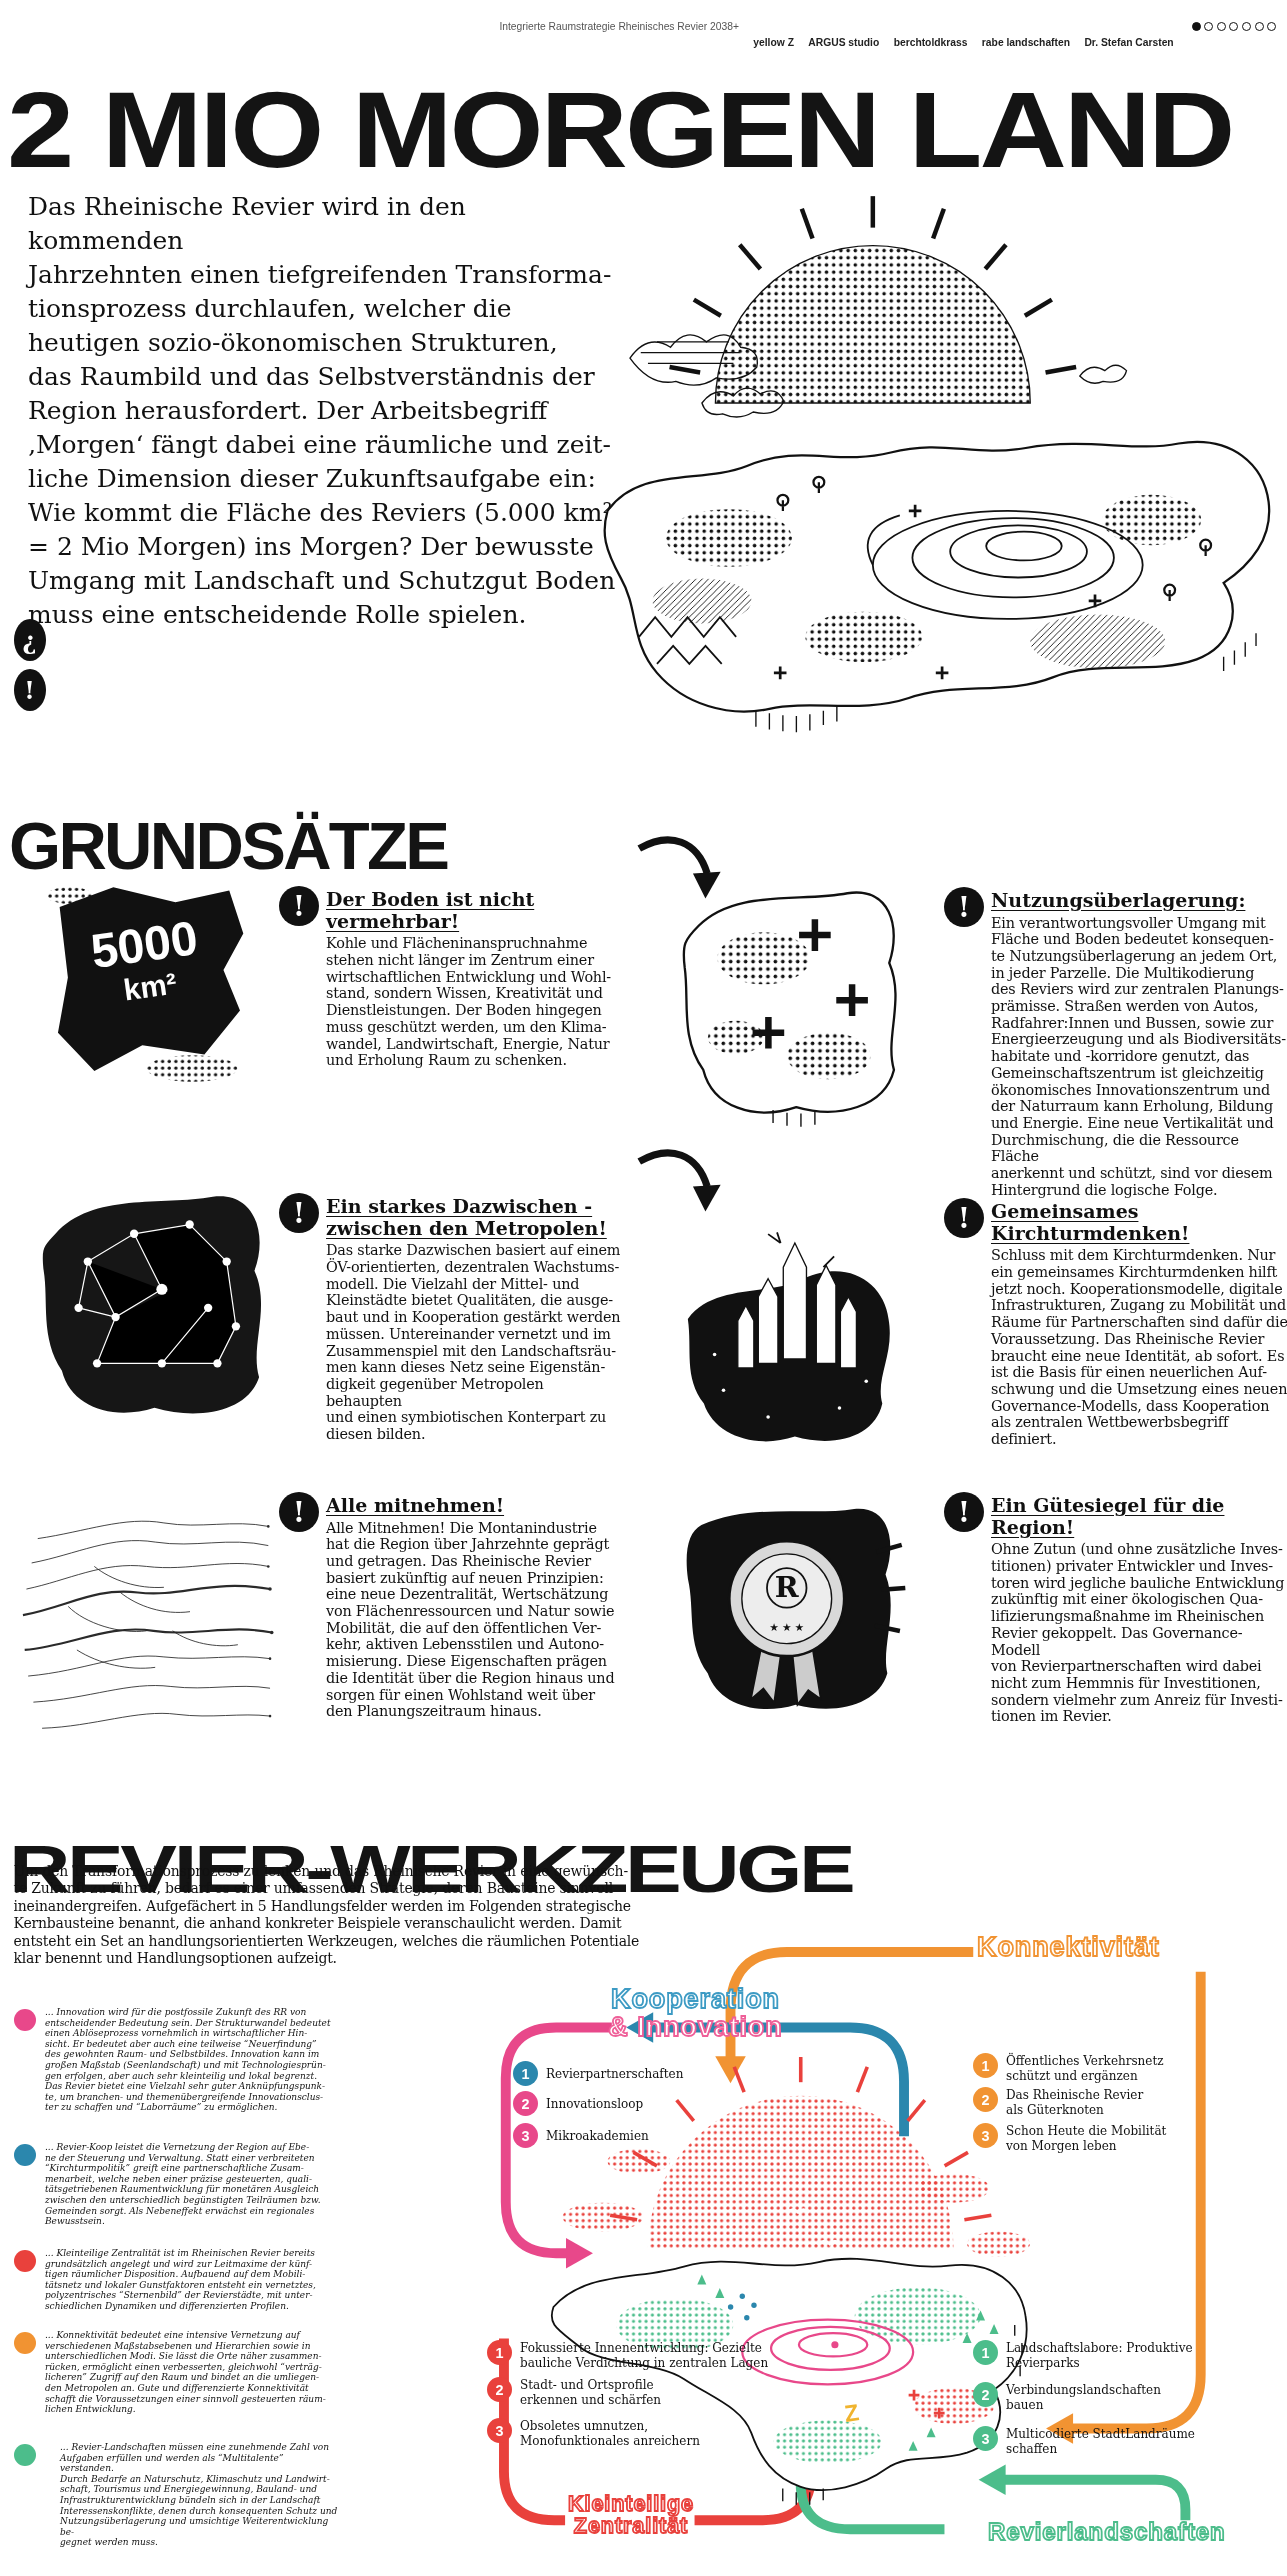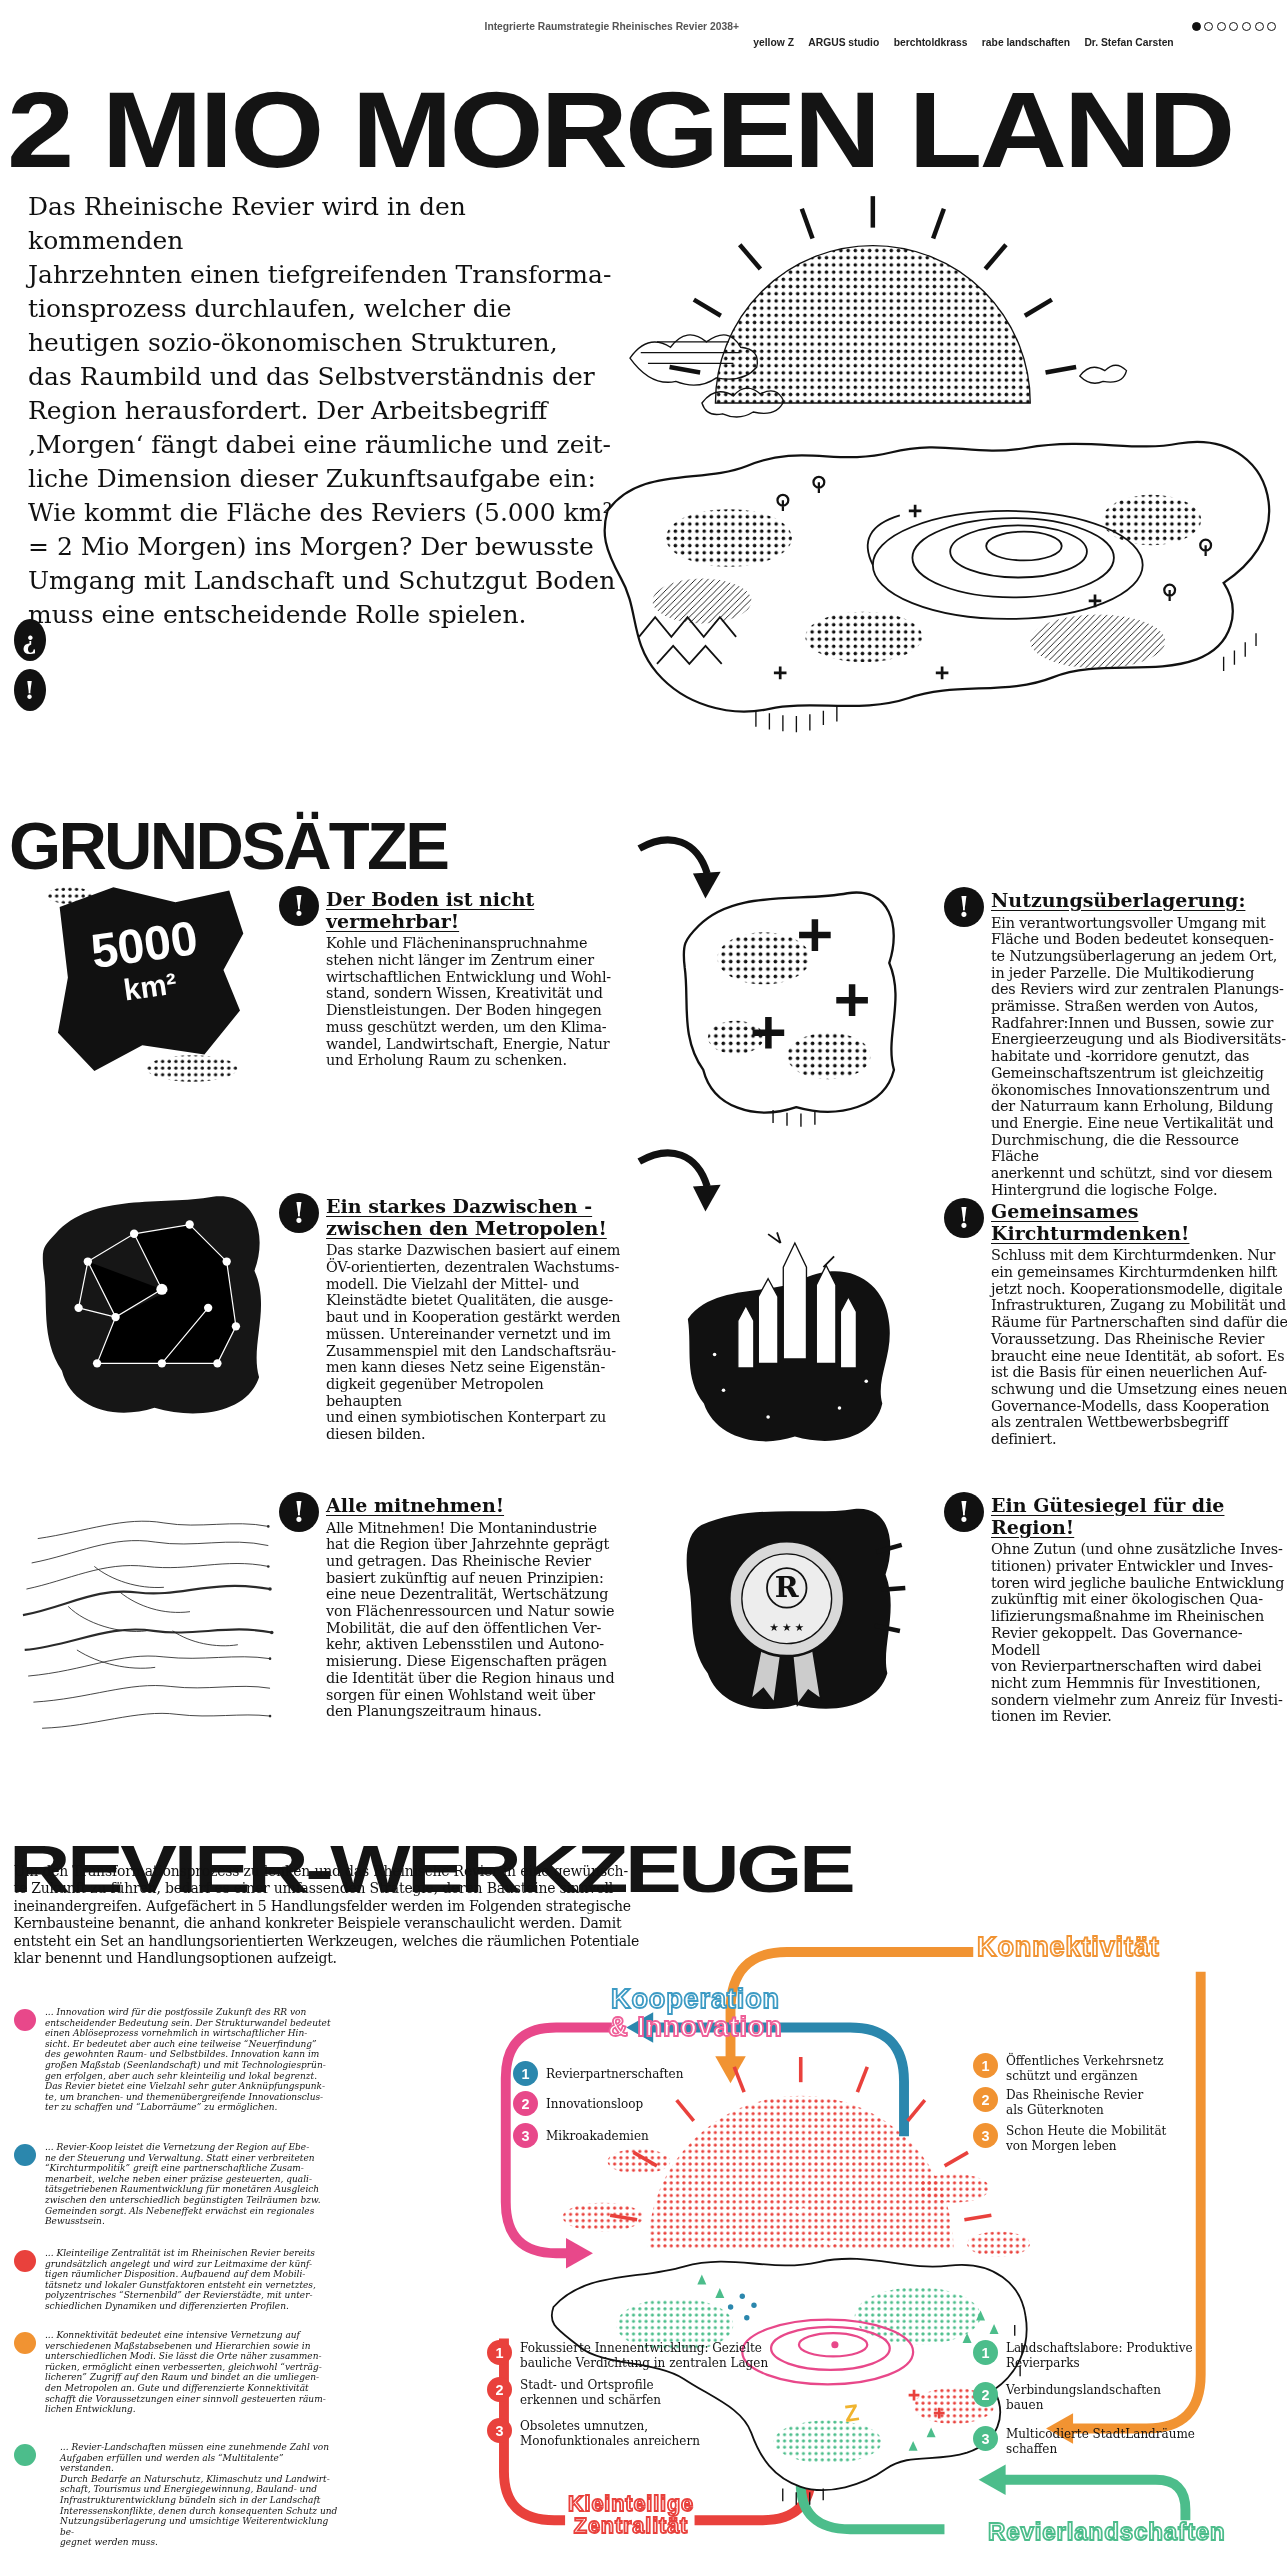--- a/index.html
+++ b/index.html
@@ -4,21 +4,21 @@
 <style>
   html,body{margin:0;padding:0;}
   body{width:1287px;height:2576px;position:relative;background:#fff;color:#111;
        font-family:"Liberation Sans",sans-serif;overflow:hidden;}
   .abs{position:absolute;}
   .pre{white-space:pre-line;}
 
   
   .meta-bar{position:absolute;top:4.5px;right:10.8px;display:flex;gap:14.4px;align-items:center;
             font-size:10.3px;color:#222;}
-  .meta-project{font-weight:700;color:#555;}
+  .meta-project{font-weight:400;color:#555;}
   .meta-author{font-weight:700;margin-top:32px;}
   .dots{display:flex;gap:3.6px;margin-left:3.6px;}
   .dot{width:9px;height:9px;border-radius:50%;border:1.3px solid #111;box-sizing:border-box;}
   .dot.filled{background:#111;}
 
   
   .main-title{position:absolute;top:3.6px;left:7.2px;font-size:108px;font-weight:700;
               letter-spacing:-2.7px;line-height:1.0;white-space:nowrap;color:#141414;
               transform:scaleX(1.12);transform-origin:left top;}
   .section-heading{position:absolute;font-weight:700;color:#141414;font-size:67px;

